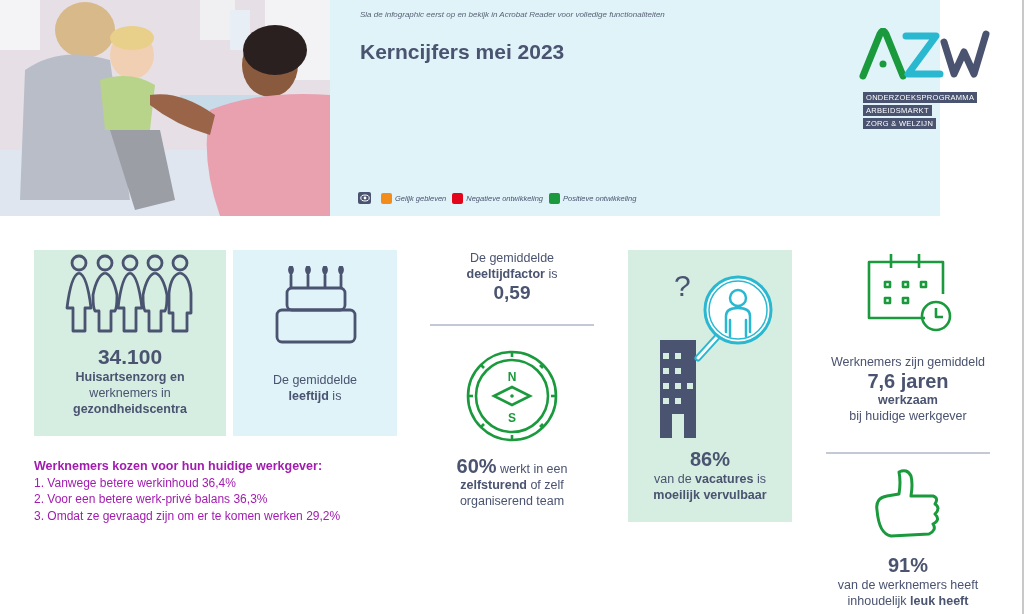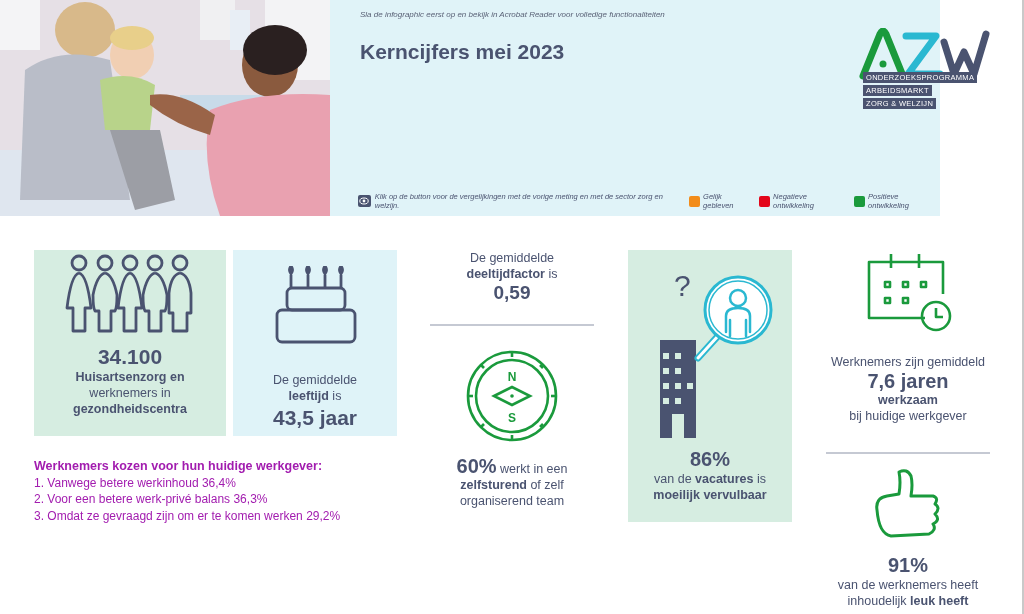--- a/index.html
+++ b/index.html
@@ -9,21 +9,21 @@
   .header { position: absolute; left: 0; top: 0; width: 940px; height: 216px; background: #e0f3f8; }
   .photo { position: absolute; left: 0; top: 0; width: 330px; height: 216px; overflow: hidden;
            background: linear-gradient(135deg, #d7d2dc 0%, #ece7ee 40%, #e8dde3 70%, #cfd6de 100%); }
   .photo svg { position: absolute; left: 0; top: 0; }
 
   .disclaimer { position: absolute; left: 360px; top: 10px; font-size: 8px; font-style: italic; color: #5a6277; }
   .subtitle { position: absolute; left: 360px; top: 40px; font-size: 21px; font-weight: bold; color: #4a5370; }
   .title { position: absolute; left: 360px; top: 90px; font-size: 31px; font-weight: bold; color: #2ab8d1; line-height: 39px; }
 
   .logo { position: absolute; left: 858px; top: 28px; width: 140px; height: 100px; }
-  .logo-tags { position: absolute; left: 863px; top: 72px; display: flex; flex-direction: column; gap: 2px; }
+  .logo-tags { position: absolute; left: 863px; top: 92px; display: flex; flex-direction: column; gap: 2px; }
   .logo-tag { background: #4a5370; color: #fff; font-size: 7.5px; padding: 1px 3px; letter-spacing: 0.3px; display: inline-block; width: max-content; }
 
   .legend { position: absolute; left: 358px; top: 192px; display: flex; align-items: center; font-size: 7.5px; font-style: italic; color: #4a5370; }
   .eye-btn { width: 13px; height: 12px; background: #4a5370; border-radius: 2px; display: inline-flex; align-items: center; justify-content: center; margin-right: 4px; cursor: pointer; }
   .legend-swatch { width: 11px; height: 11px; border-radius: 2px; display: inline-block; margin: 0 3px 0 6px; }
 
   .scroll-edge { position: absolute; left: 1022px; top: 0; width: 2px; height: 614px; background: #c9c9c9; }
 
   .card { position: absolute; text-align: center; }
   .card-green { background: #d6ede1; }
@@ -85,21 +85,20 @@
     <span class="logo-tag">ZORG &amp; WELZIJN</span>
   </div>
 
   <div class="legend">
     <span class="eye-btn">
       <svg width="10" height="8" viewBox="0 0 10 8">
         <ellipse cx="5" cy="4" rx="4.2" ry="3" fill="none" stroke="#fff" stroke-width="1"></ellipse>
         <circle cx="5" cy="4" r="1.4" fill="#fff"></circle>
       </svg>
     </span>
-    <span>Klik op de button voor de vergelijkingen met de vorige meting en met de sector zorg en welzijn.</span>
     <span class="legend-swatch" style="background:#f28c1a"></span>
     <span>Gelijk gebleven</span>
     <span class="legend-swatch" style="background:#e3061b"></span>
     <span>Negatieve ontwikkeling</span>
     <span class="legend-swatch" style="background:#1a9a3c"></span>
     <span>Positieve ontwikkeling</span>
   </div>
 </div>
 
 <div class="scroll-edge"></div>
@@ -135,21 +134,20 @@
       <line x1="18" y1="9" x2="18" y2="22"></line>
         <line x1="35" y1="9" x2="35" y2="22"></line>
         <line x1="52" y1="9" x2="52" y2="22"></line>
         <line x1="68" y1="9" x2="68" y2="22"></line>
       <rect x="14" y="22" width="58" height="22" rx="5"></rect>
       <rect x="4" y="44" width="78" height="32" rx="5"></rect>
     </g>
   </svg>
   <div class="txt" style="margin-top:22px">De gemiddelde</div>
   <div class="txt"><span class="b">leeftijd</span><span> is</span></div>
-  <div class="big" style="font-size:21px; margin-top:2px;">43,5 jaar</div>
 </div>
 
 <div class="reasons">
   <div class="head">Werknemers kozen voor hun huidige werkgever:</div>
   <div>1. Vanwege betere werkinhoud 36,4%</div>
   <div>2. Voor een betere werk-privé balans 36,3%</div>
   <div>3. Omdat ze gevraagd zijn om er te komen werken 29,2%</div>
 </div>
 
 <div class="card" style="left:430px; top:250px; width:164px;">

